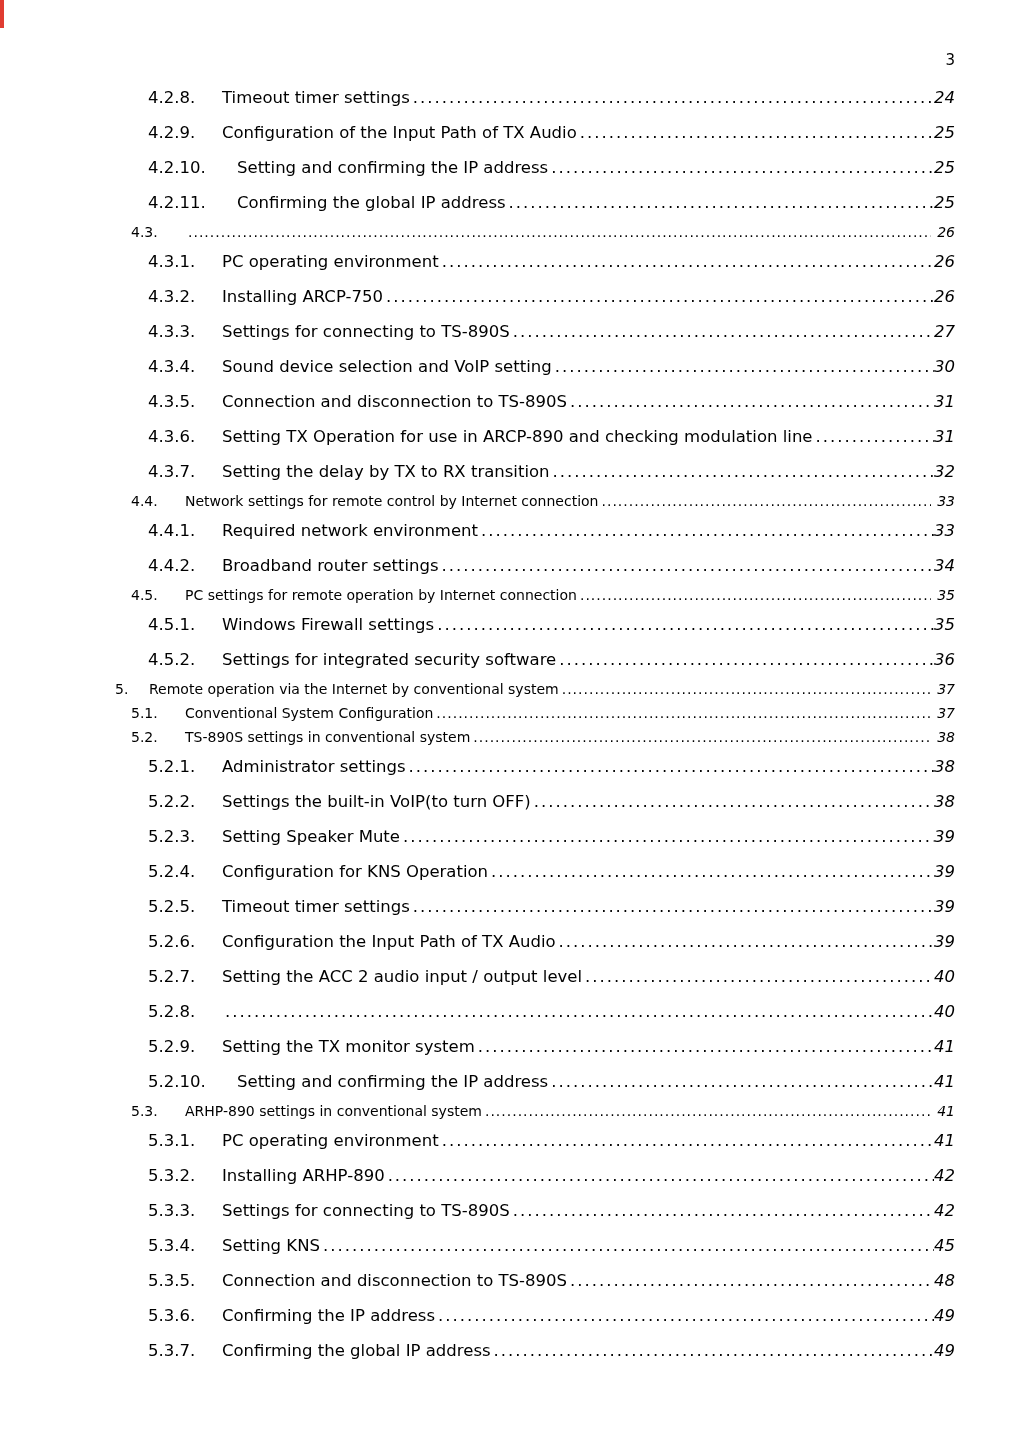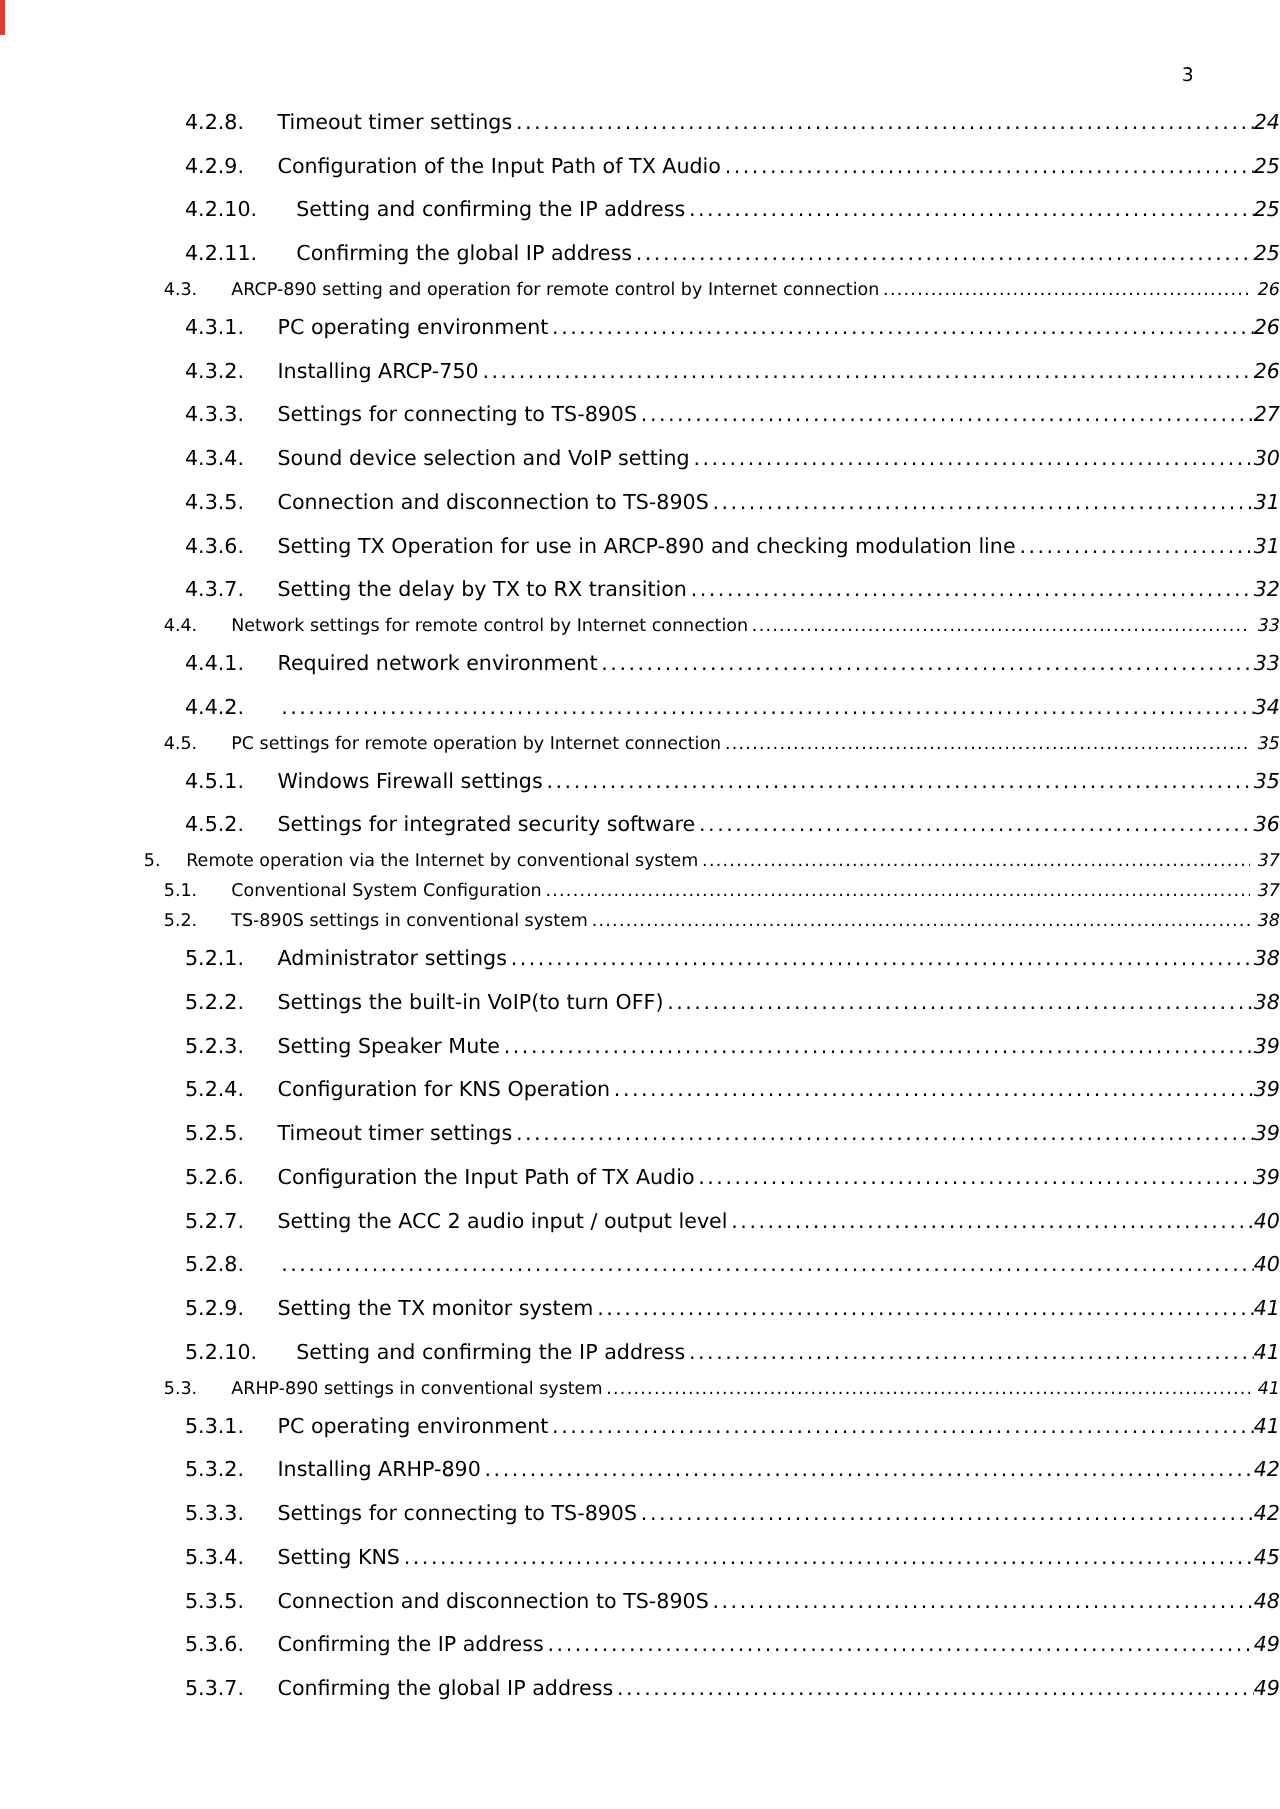--- a/index.html
+++ b/index.html
@@ -28,20 +28,21 @@
     padding: 50px 69px 0 0;
     text-align: right;
     font-size: 15px;
     line-height: 20px;
   }
   .toc { margin-top: 10px; }
 
   .toc-row {
     display: flex;
     align-items: baseline;
+    margin-right: 69px;
     white-space: nowrap;
   }
   .toc-row .num    { flex: 0 0 auto; }
   .toc-row .title  { flex: 0 0 auto; }
   .toc-row .leader {
     flex: 1 1 10px;
     min-width: 0;
     overflow: hidden;
     letter-spacing: 2px;
     padding-left: 3px;
@@ -91,21 +92,20 @@
     <span class="pg">25</span>
   </div>
       <div class="toc-row lvl3 wide-num">
     <span class="num">4.2.11.</span>
     <span class="title">Confirming the global IP address</span>
     <span class="leader">....................................................................................................................................................................................................................................................................</span>
     <span class="pg">25</span>
   </div>
       <div class="toc-row lvl2">
     <span class="num">4.3.</span>
-    <span class="title">ARCP-890 setting and operation for remote control by Internet connection</span>
     <span class="leader">....................................................................................................................................................................................................................................................................</span>
     <span class="pg">26</span>
   </div>
       <div class="toc-row lvl3">
     <span class="num">4.3.1.</span>
     <span class="title">PC operating environment</span>
     <span class="leader">....................................................................................................................................................................................................................................................................</span>
     <span class="pg">26</span>
   </div>
       <div class="toc-row lvl3">
@@ -151,20 +151,21 @@
     <span class="pg">33</span>
   </div>
       <div class="toc-row lvl3">
     <span class="num">4.4.1.</span>
     <span class="title">Required network environment</span>
     <span class="leader">....................................................................................................................................................................................................................................................................</span>
     <span class="pg">33</span>
   </div>
       <div class="toc-row lvl3">
     <span class="num">4.4.2.</span>
+    <span class="title">Broadband router settings</span>
     <span class="leader">....................................................................................................................................................................................................................................................................</span>
     <span class="pg">34</span>
   </div>
       <div class="toc-row lvl2">
     <span class="num">4.5.</span>
     <span class="title">PC settings for remote operation by Internet connection</span>
     <span class="leader">....................................................................................................................................................................................................................................................................</span>
     <span class="pg">35</span>
   </div>
       <div class="toc-row lvl3">

